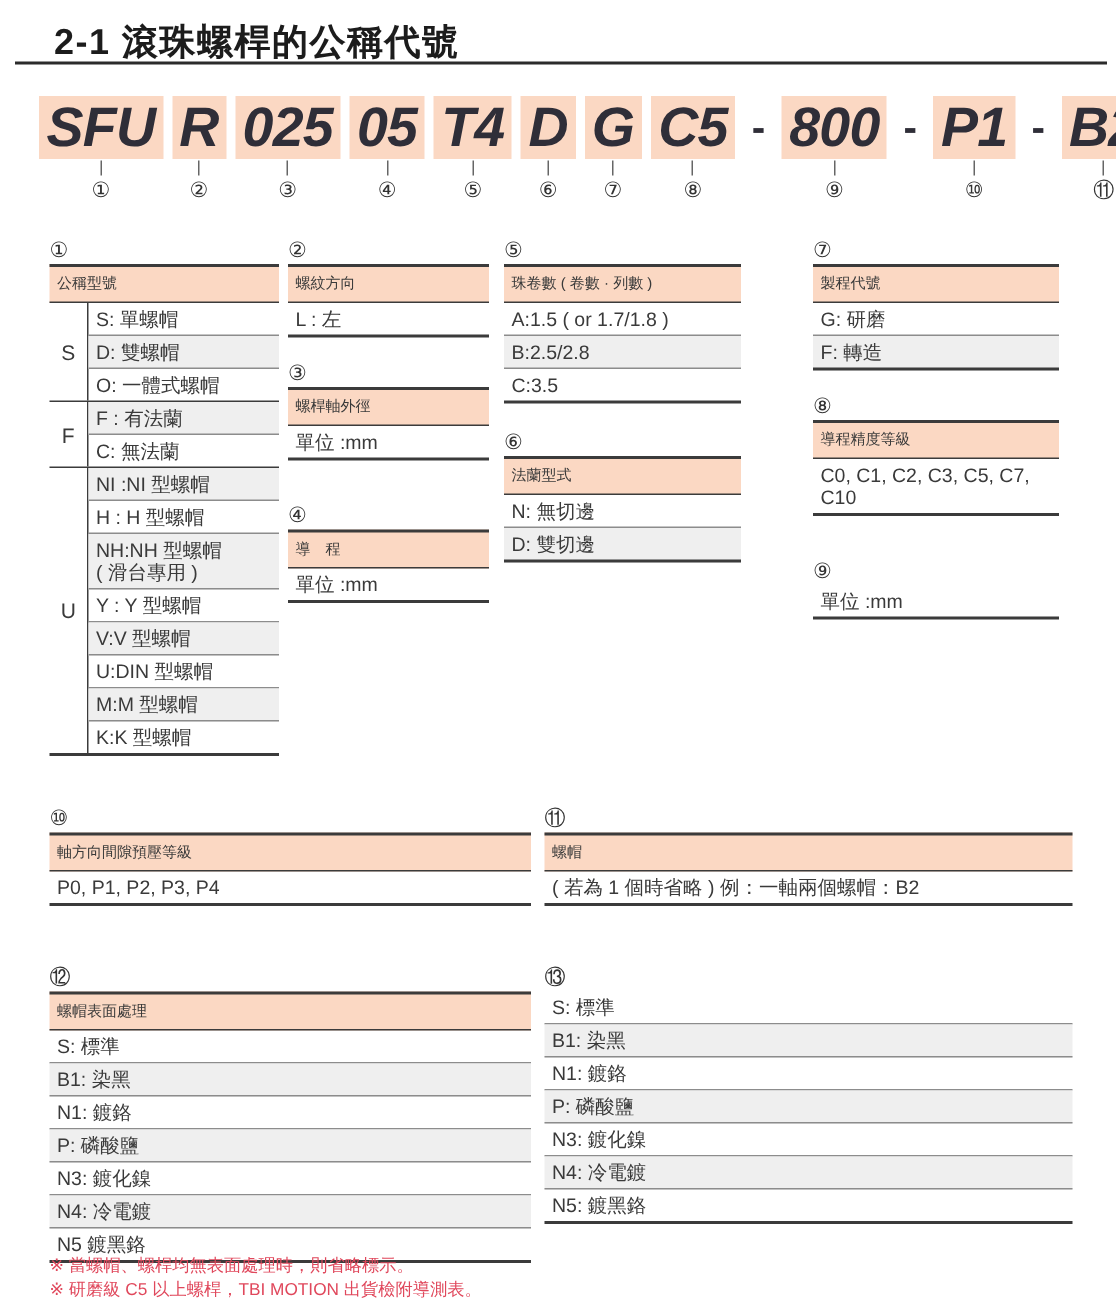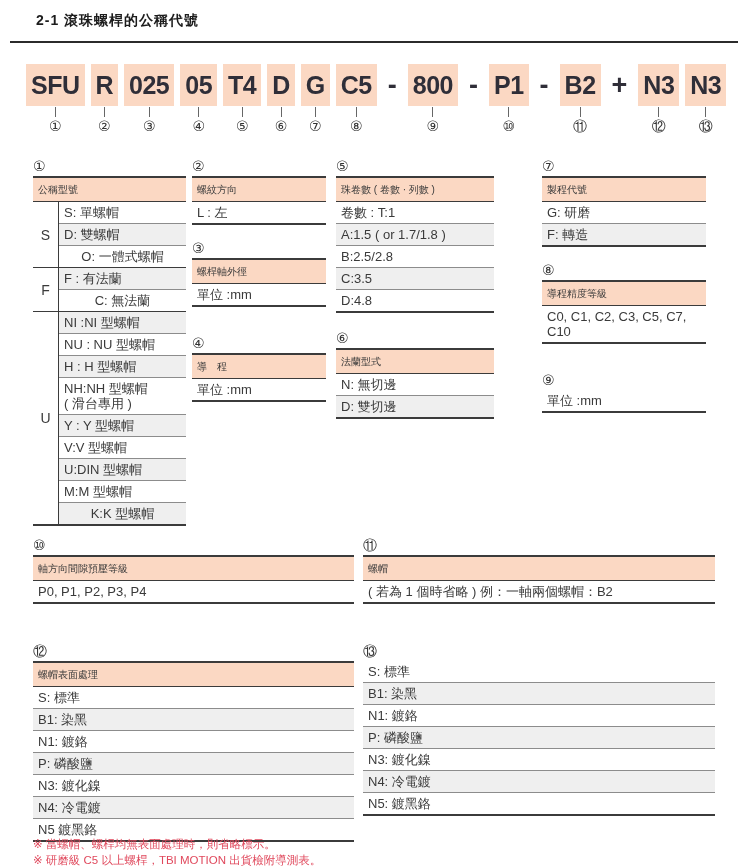--- a/index.html
+++ b/index.html
@@ -8,28 +8,28 @@
     --red:#e0485c;
     --ink:#3a3a3a;
     --line-dark:#3b3b3b;
     --line-thin:#8c8c8c;
   }
   *{margin:0;padding:0;box-sizing:border-box;}
   body{background:#ffffff;font-family:"Liberation Sans","DejaVu Sans",sans-serif;}
   #page{position:relative;width:744px;height:867px;background:#ffffff;overflow:hidden;}
 
   
-  .page-title{position:absolute;left:36px;top:12px;font-size:14px;font-weight:bold;color:#1c1c1c;letter-spacing:1px;}
+  .page-title{position:absolute;left:36px;top:12px;font-size:24px;font-weight:bold;color:#1c1c1c;letter-spacing:1px;}
   .title-rule{position:absolute;left:10px;top:41px;width:728px;height:2px;background:#2b2b2b;}
 
   
   #code-row{position:absolute;left:26px;top:64px;display:flex;align-items:flex-start;column-gap:6px;}
   .seg{display:flex;flex-direction:column;align-items:center;}
-  .seg-box{background:var(--hl);color:#2f2e38;font-weight:bold;font-size:25px;line-height:30px;
-           padding:6px 5px;letter-spacing:-0.5px;white-space:nowrap;}
+  .seg-box{background:var(--hl);color:#2f2e38;font-weight:bold;font-size:37px;line-height:30px;
+           padding:6px 5px;letter-spacing:-0.5px;white-space:nowrap;font-style:italic;}
   .seg-sep{color:#2f2e38;font-weight:bold;font-size:27px;line-height:42px;padding:0 5px;}
   .seg-tick{width:1px;height:10px;background:#666;margin-top:1px;}
   .seg-num{font-size:14px;line-height:16px;color:#333;margin-top:1px;}
 
   
   .circ{font-size:14px;line-height:16px;color:#333;margin-bottom:2px;}
   .thead{background:var(--hl);border-top:2px solid var(--line-dark);border-bottom:1px solid var(--line-dark);
          font-size:10px;line-height:15px;padding:4px 5px;color:var(--ink);white-space:nowrap;}
   .trow{font-size:13px;line-height:15px;padding:3px 5px;color:var(--ink);
         border-bottom:1px solid var(--line-thin);white-space:pre-line;}
@@ -37,21 +37,21 @@
   .trows .trow:nth-child(even){background:var(--alt);}
   #t5 .trows .trow:nth-child(6){background:#fff;}
 
   
   .t1-body{border-bottom:2px solid var(--line-dark);}
   .t1-group{display:flex;}
   .t1-group + .t1-group{border-top:1px solid var(--line-dark);}
   .t1-letter{width:26px;border-right:1px solid var(--line-dark);display:flex;align-items:center;
              justify-content:center;font-size:14px;color:var(--ink);}
   .t1-rows{flex:1;}
-  .t1-rows .trow:last-child{border-bottom:none;text-align:center;}
+  .t1-rows .trow:last-child{border-bottom:none;}
   .t1-group:nth-child(1) .trow:nth-child(even){background:var(--alt);}
   .t1-group:nth-child(2) .trow:nth-child(odd){background:var(--alt);}
   .t1-group:nth-child(3) .trow:nth-child(odd){background:var(--alt);}
 
   
   #col1{position:absolute;left:33px;top:158px;width:153px;}
   #col2{position:absolute;left:192px;top:158px;width:134px;}
   #col3{position:absolute;left:336px;top:158px;width:158px;}
   #col4{position:absolute;left:542px;top:158px;width:164px;}
   #t3{margin-top:15px;}
@@ -172,21 +172,20 @@
         <div class="t1-letter">F</div>
         <div class="t1-rows">
           <div class="trow">F : 有法蘭</div>
           <div class="trow">C: 無法蘭</div>
         </div>
       </div>
       <div class="t1-group">
         <div class="t1-letter">U</div>
         <div class="t1-rows">
           <div class="trow">NI :NI 型螺帽</div>
-          <div class="trow">NU : NU 型螺帽</div>
           <div class="trow">H : H 型螺帽</div>
           <div class="trow">NH:NH 型螺帽
 ( 滑台專用 )</div>
           <div class="trow">Y : Y 型螺帽</div>
           <div class="trow">V:V 型螺帽</div>
           <div class="trow">U:DIN 型螺帽</div>
           <div class="trow">M:M 型螺帽</div>
           <div class="trow">K:K 型螺帽</div>
         </div>
       </div>
@@ -215,25 +214,23 @@
         <div class="trow">單位 :mm</div>
       </div>
     </div>
   </div>
 
   <div id="col3">
     <div id="t5">
       <div class="circ">⑤</div>
       <div class="thead">珠卷數 ( 卷數 · 列數 )</div>
       <div class="trows">
-        <div class="trow">卷數 : T:1</div>
         <div class="trow">A:1.5 ( or 1.7/1.8 )</div>
         <div class="trow">B:2.5/2.8</div>
         <div class="trow">C:3.5</div>
-        <div class="trow">D:4.8</div>
       </div>
     </div>
     <div id="t6">
       <div class="circ">⑥</div>
       <div class="thead">法蘭型式</div>
       <div class="trows">
         <div class="trow">N: 無切邊</div>
         <div class="trow">D: 雙切邊</div>
       </div>
     </div>

